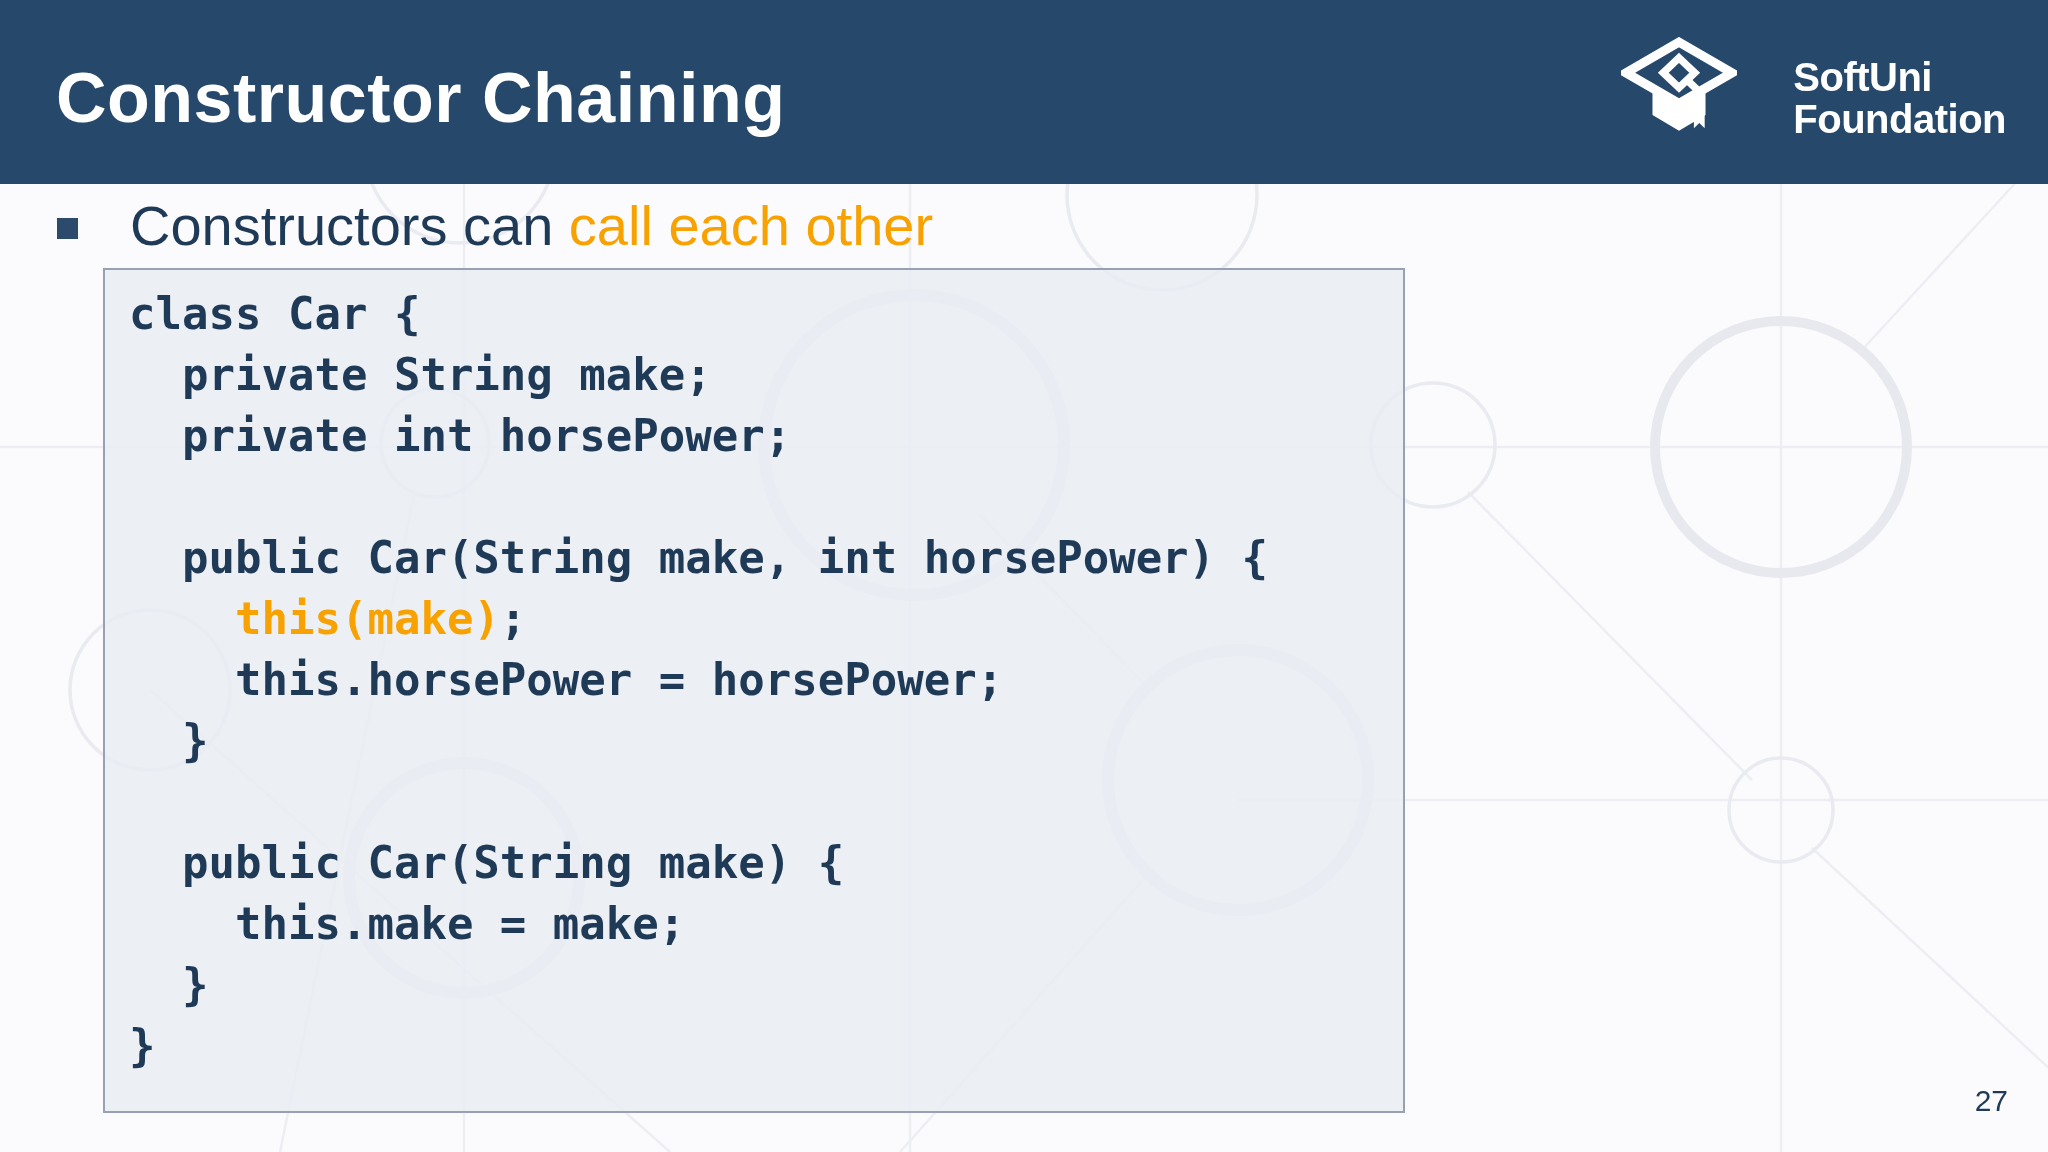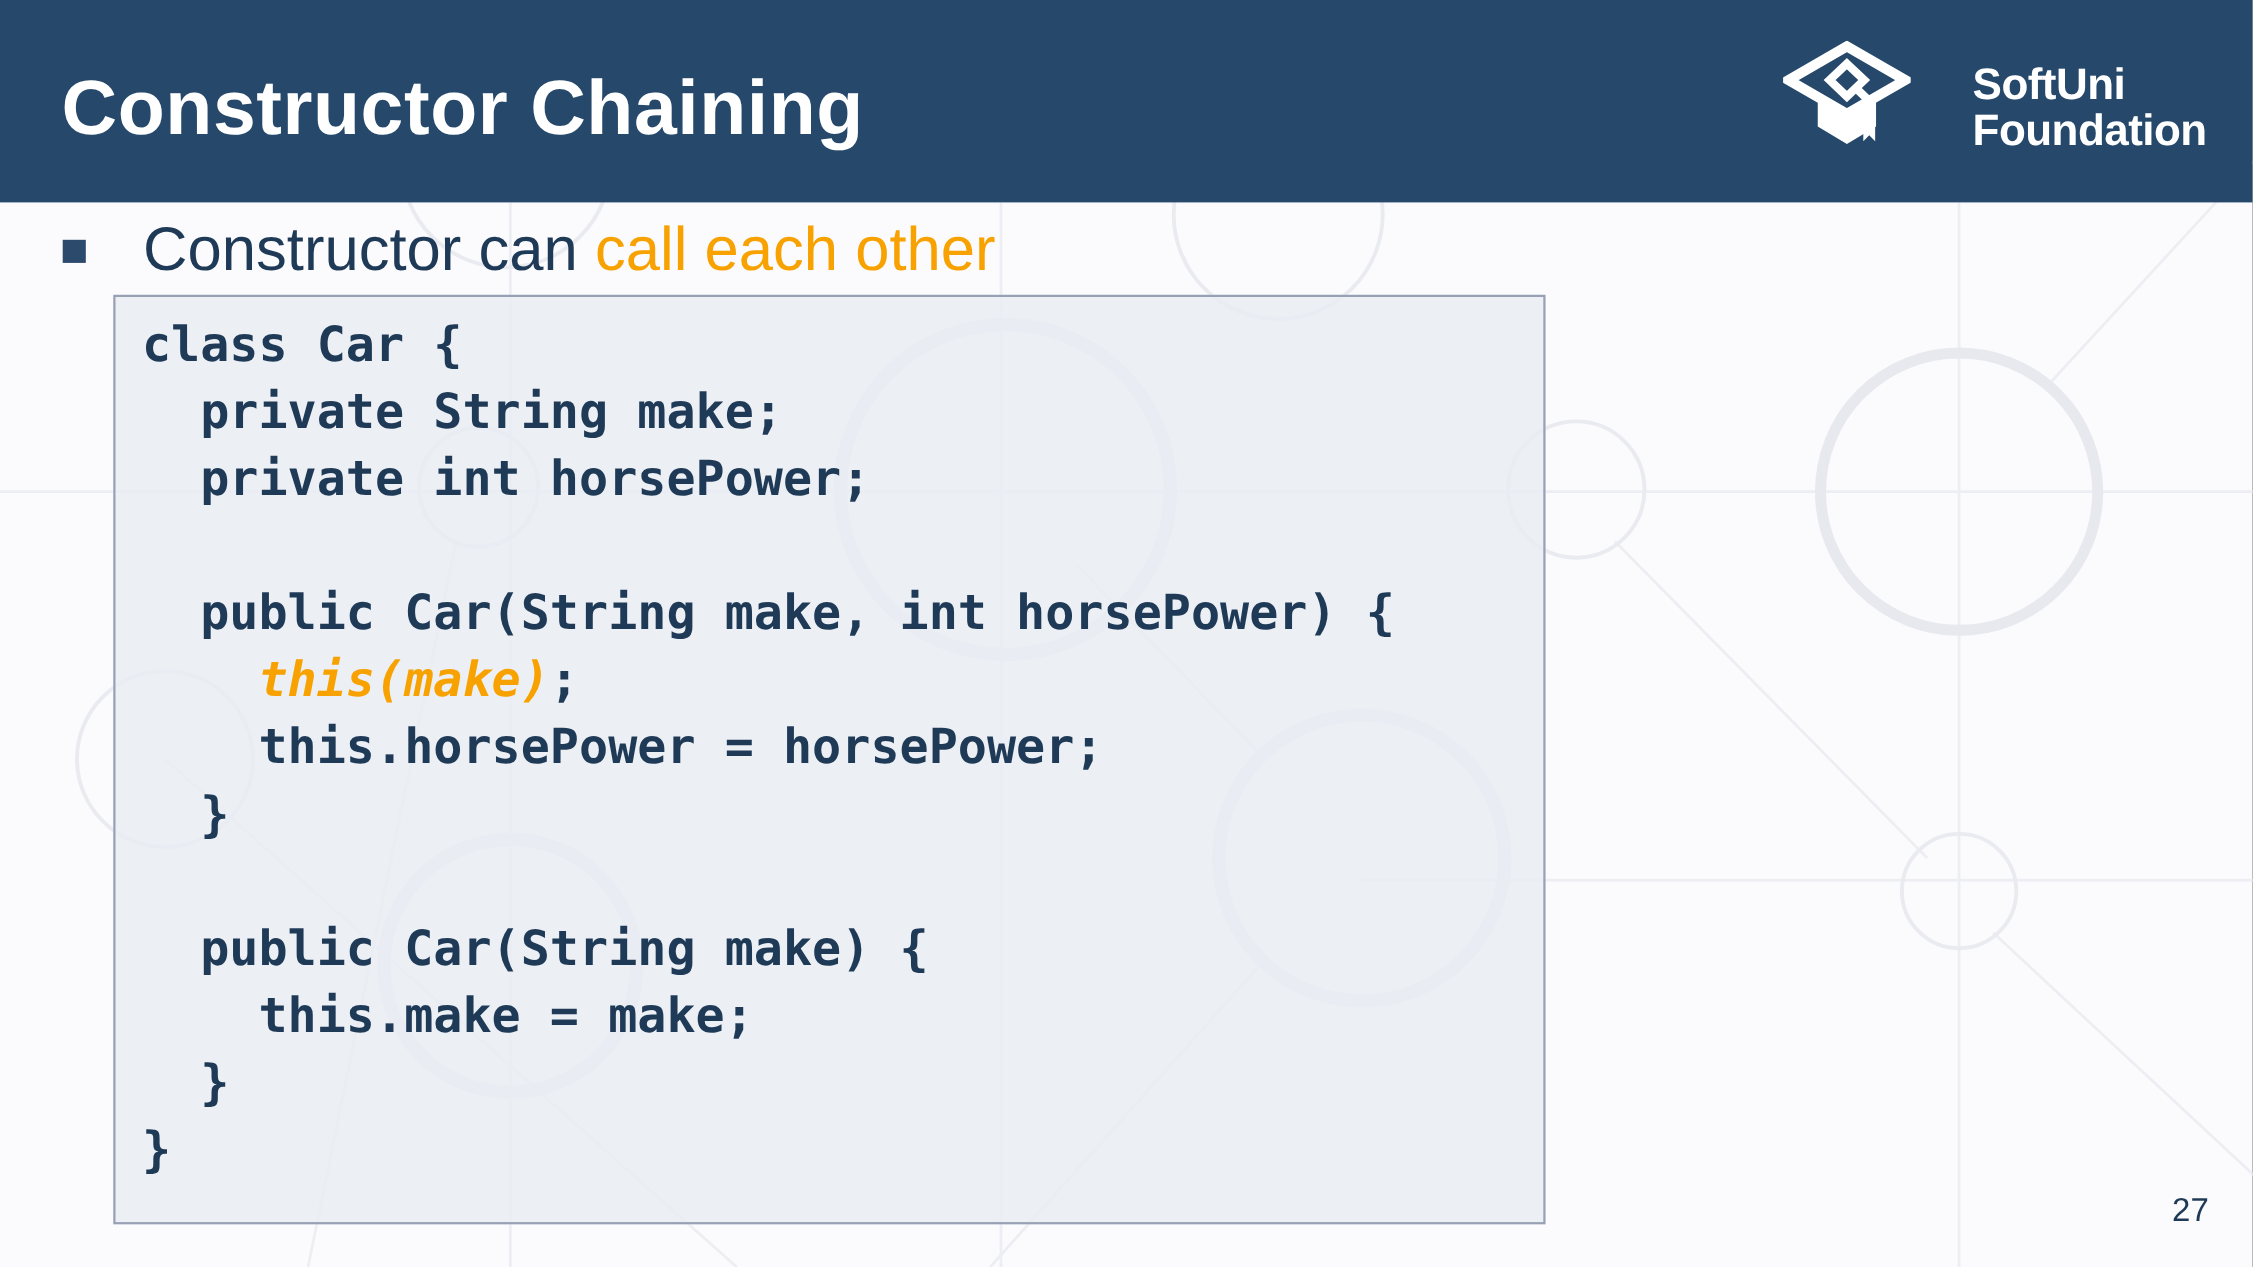--- a/index.html
+++ b/index.html
@@ -37,21 +37,21 @@
   .code-box{
     position:absolute;left:103px;top:84px;width:1302px;height:845px;
     box-sizing:border-box;border:2px solid var(--c-border);
     background:var(--c-codebg);
     padding:13px 0 0 24px;
     font-family:"DejaVu Sans Mono","Liberation Mono",monospace;
     font-weight:700;font-size:44px;line-height:61px;color:var(--c-blue);
     white-space:pre;
   }
   .code-line{height:61px;}
-  .code-line .accent{color:var(--c-accent);font-style:italic;}
+  .code-line .accent{color:var(--c-accent);}
   .page-number{
     position:absolute;right:40px;bottom:34px;z-index:2;
     font-size:30px;color:var(--c-blue);
   }
 </style>
 </head>
 <body>
 
 <div class="slide" style="--c-header: #26486B; --c-blue: #1F3A57; --c-accent: #F8A201; --c-codebg: rgba(233,236,242,0.86); --c-border: #98A1B4;">
 
@@ -105,20 +105,20 @@
       <div class="logo-text">
         <span>SoftUni</span>
         <span>Foundation</span>
       </div>
     </div>
   </header>
 
   <main class="content">
     <div class="bullet-row">
       <span class="bullet-marker"></span>
-      <p class="bullet-text"><span>Constructor can </span><span class="hl">call each other</span></p>
+      <p class="bullet-text"><span>Constructors can </span><span class="hl">call each other</span></p>
     </div>
 
     <div class="code-box" id="code-box"><div class="code-line"><span>class Car {</span></div><div class="code-line"><span>  private String make;</span></div><div class="code-line"><span>  private int horsePower;</span></div><div class="code-line">&nbsp;</div><div class="code-line"><span>  public Car(String make, int horsePower) {</span></div><div class="code-line"><span>    </span><span class="accent">this(make)</span><span>;</span></div><div class="code-line"><span>    this.horsePower = horsePower;</span></div><div class="code-line"><span>  }</span></div><div class="code-line">&nbsp;</div><div class="code-line"><span>  public Car(String make) {</span></div><div class="code-line"><span>    this.make = make;</span></div><div class="code-line"><span>  }</span></div><div class="code-line"><span>}</span></div></div>
   </main>
 
   <div class="page-number">27</div>
 </div>
 
 </body></html>

